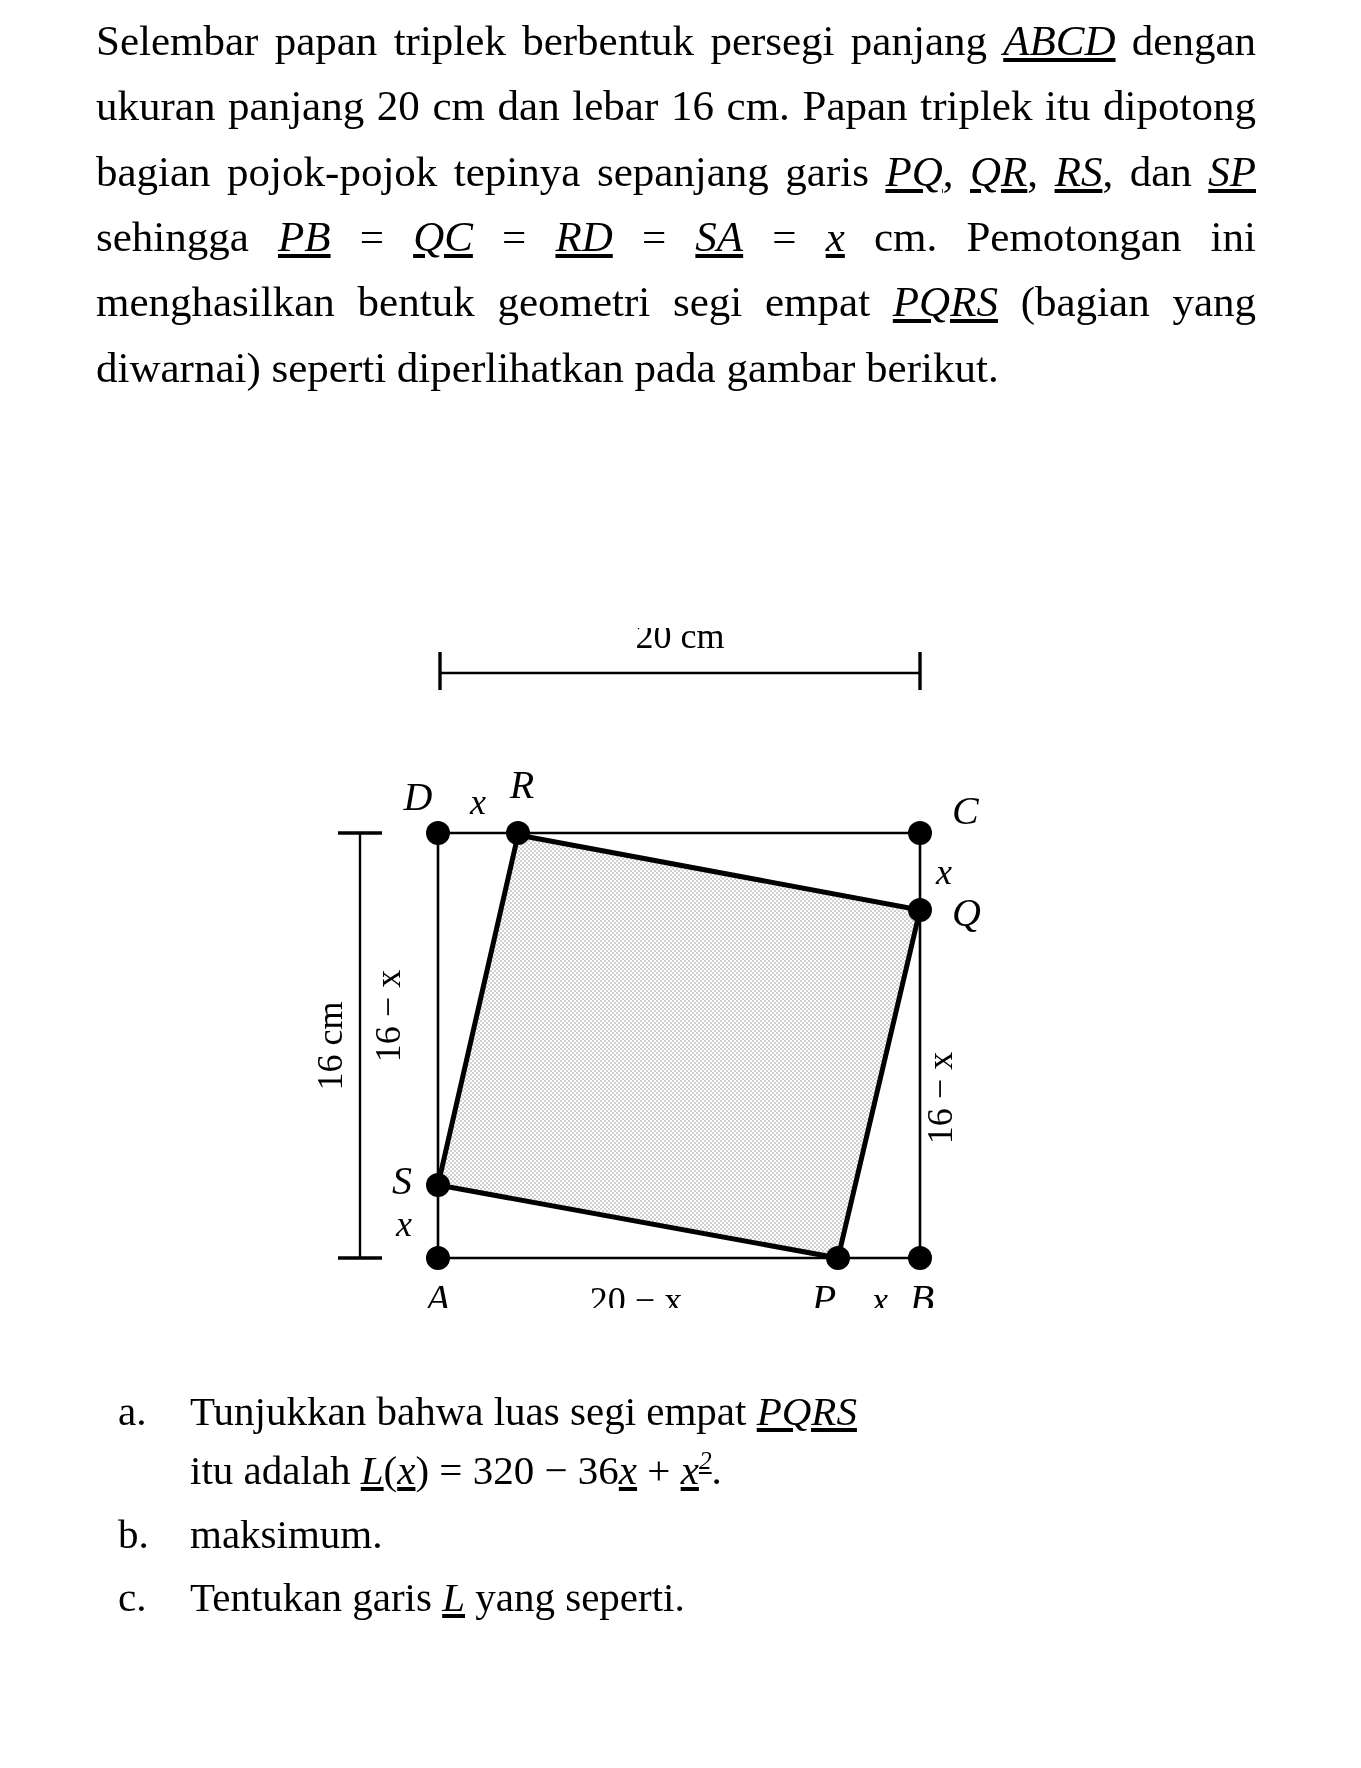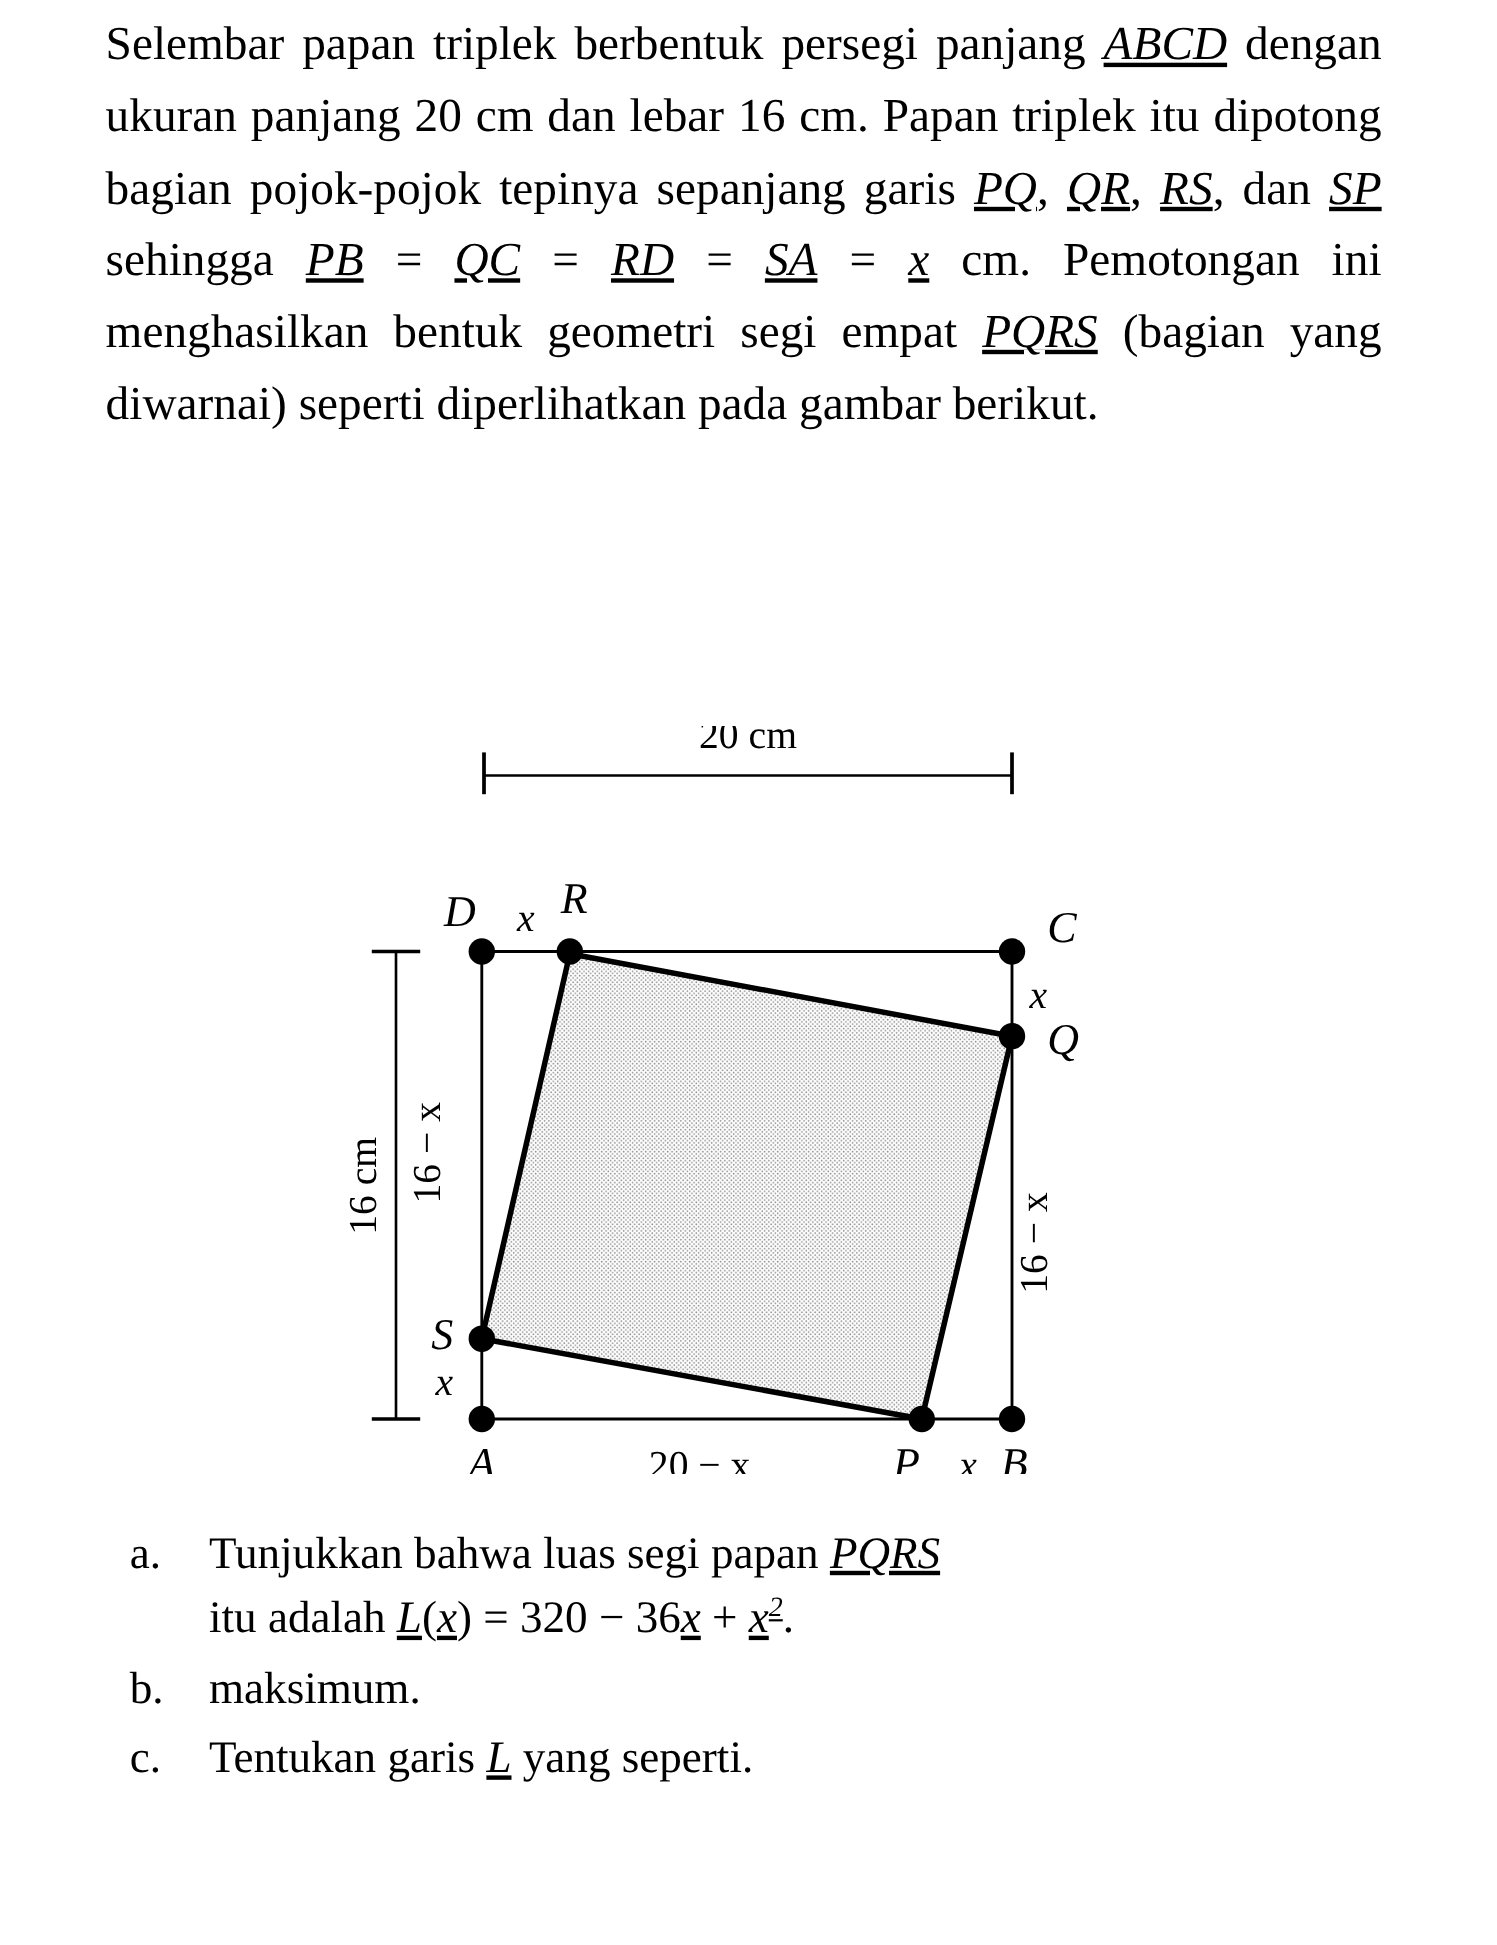--- a/index.html
+++ b/index.html
@@ -27,21 +27,21 @@
     text-align: justify;
     text-justify: inter-word;
   }
   #statement p { margin: 0; }
   .it { font-style: italic; text-decoration: underline; }
 
   
   #figure {
     position: absolute;
     left: 0px;
-    top: 660px;
+    top: 628px;
     width: 1361px;
     height: 680px;
   }
   #figure svg { display: block; }
 
   
   #questions {
     position: absolute;
     left: 118px;
     top: 1382px;
@@ -144,21 +144,21 @@
 
     <text x="636" y="684" font-size="36" font-family="Liberation Serif, serif" text-anchor="middle" fill="#000">20 − x</text>
   </svg>
 </div>
 
 <div id="questions">
 
   <div class="q-row">
     <div class="q-mark">a.</div>
     <div class="q-body">
-      <div><span>Tunjukkan bahwa luas segi papan </span><span class="it">PQRS</span></div>
+      <div><span>Tunjukkan bahwa luas segi empat </span><span class="it">PQRS</span></div>
       <div><span>itu adalah </span><span class="it">L</span><span>(</span><span class="it">x</span><span>)</span><span> = 320 − 36</span><span class="it">x</span><span> + </span><span class="it">x</span><sup class="exp it">2</sup><span>.</span></div>
     </div>
   </div>
 
   <div class="q-row">
     <div class="q-mark">b.</div>
     <div class="q-body">
       <div>maksimum.</div>
     </div>
   </div>

